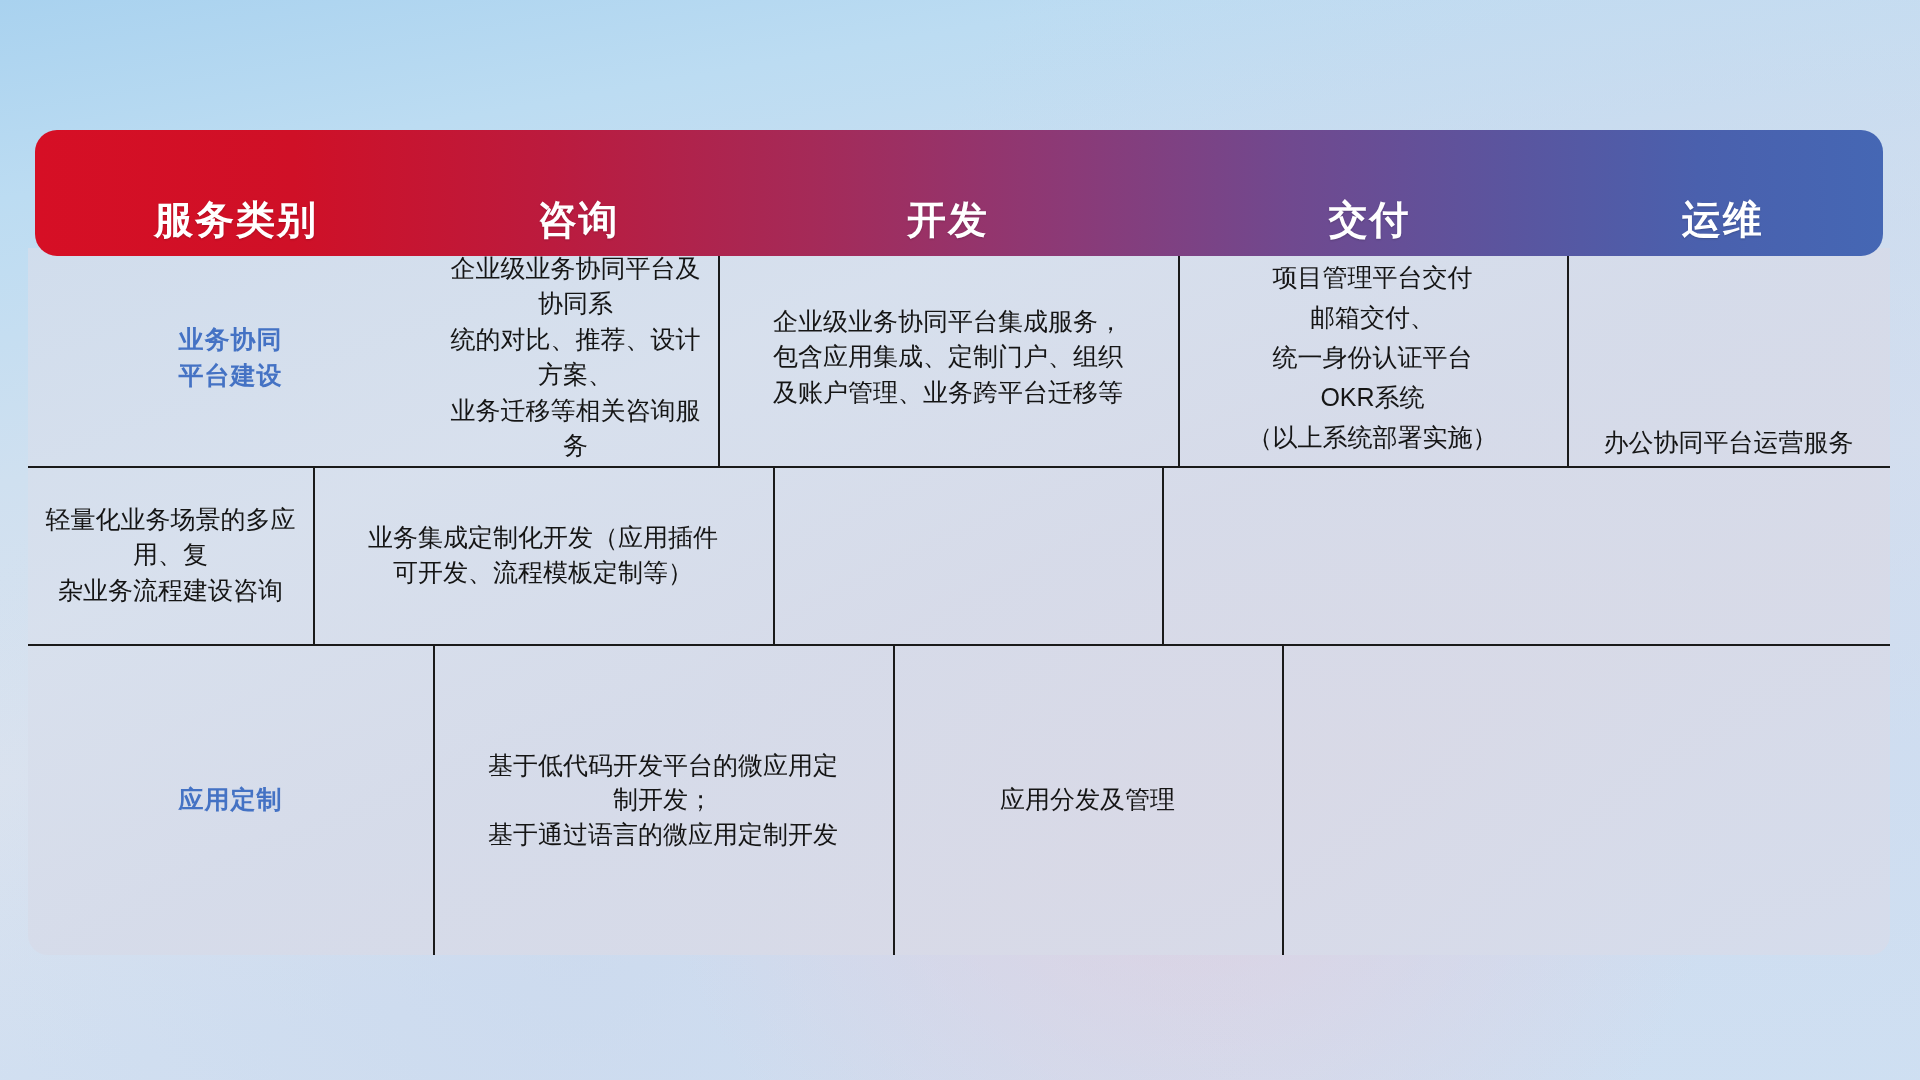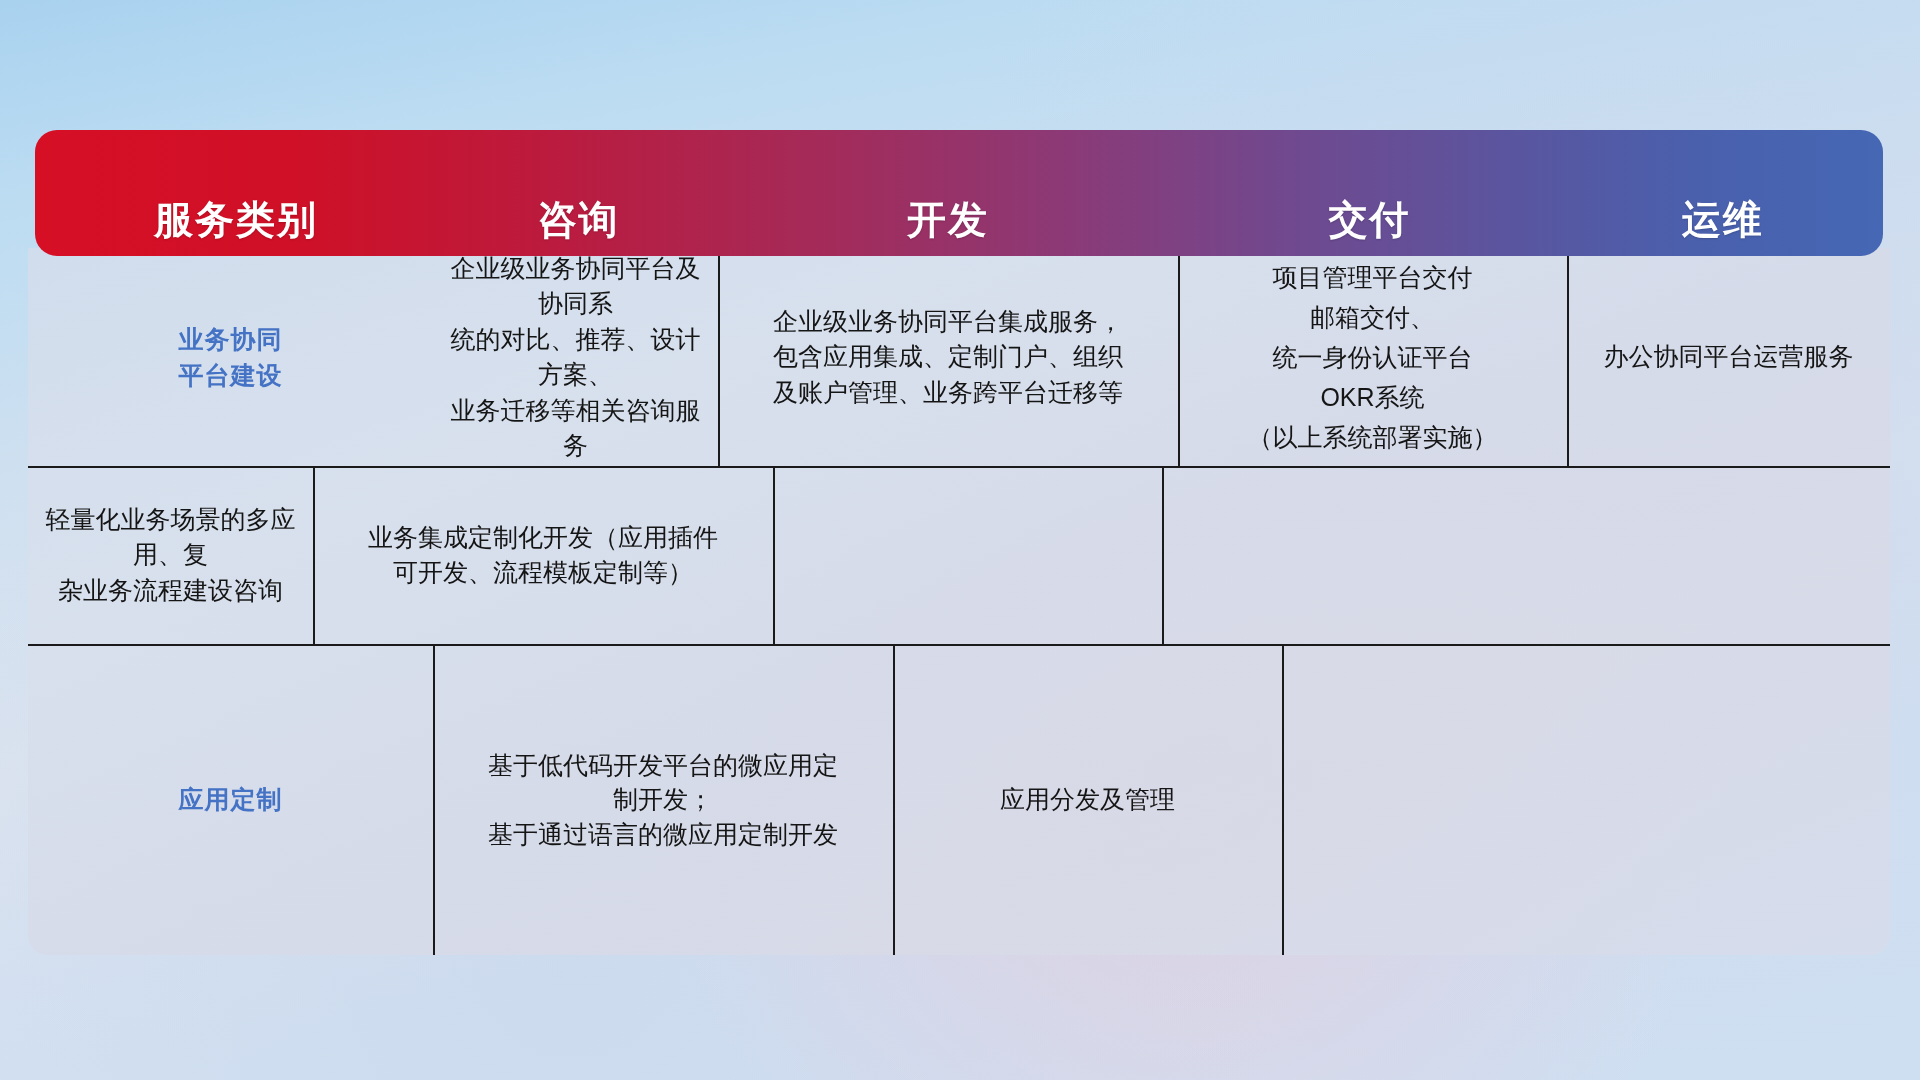--- a/index.html
+++ b/index.html
@@ -134,21 +134,21 @@
     width: 2px;
     background: #1a1a1a;
   }
   
   .cell.c1 + .cell.c2::before { background: transparent; }
 
   .c1 { width: 405px; }
   .c2 { width: 285px; }
   .c3 { width: 460px; }
   .c4 { width: 389px; }
-  .c5 { width: 323px; }
+  .c5 { width: 323px; align-items: flex-end; }
 
   .cat {
     color: #4472c4;
     font-size: 25px;
     font-weight: 700;
     line-height: 1.45;
     letter-spacing: 1px;
     white-space: pre-line;
   }
   .txt {

